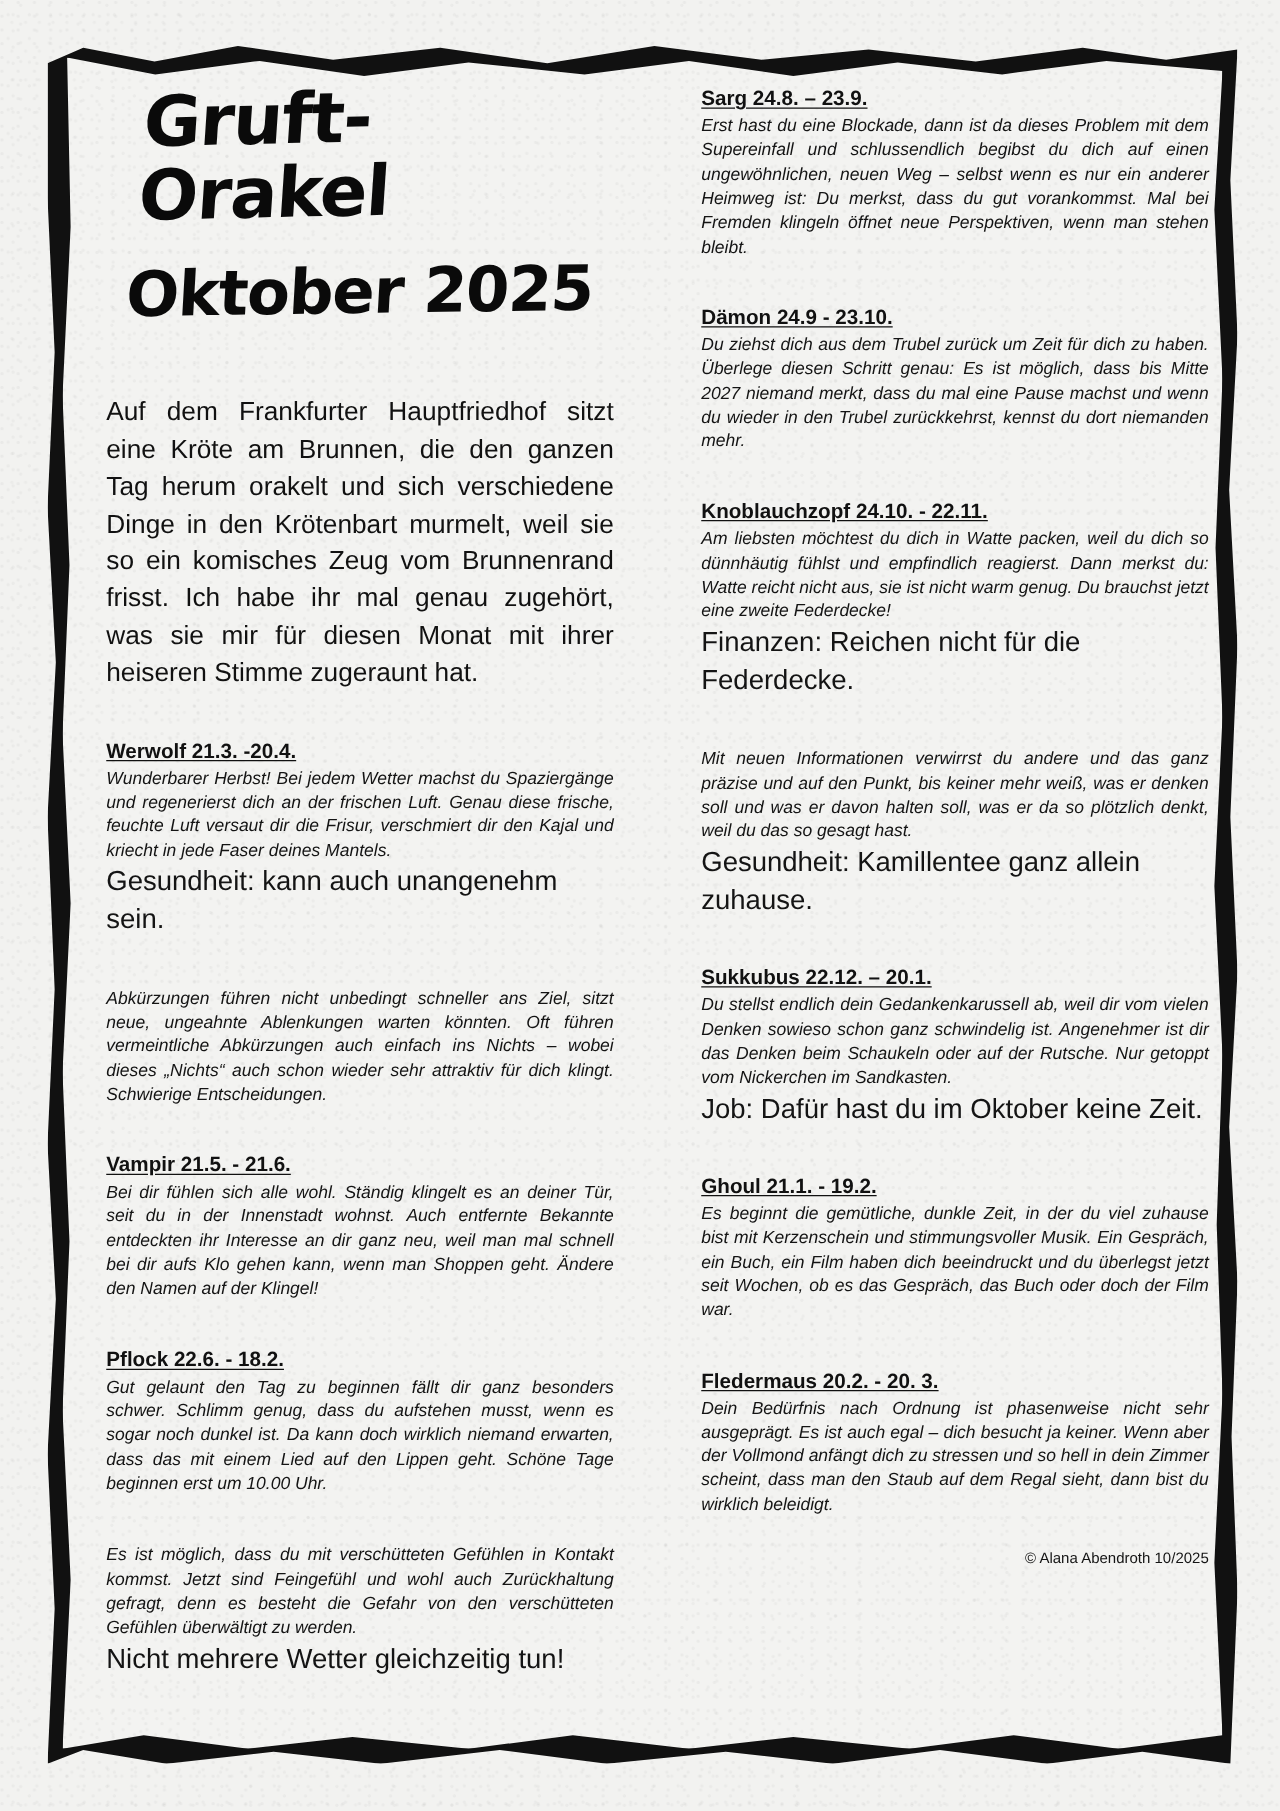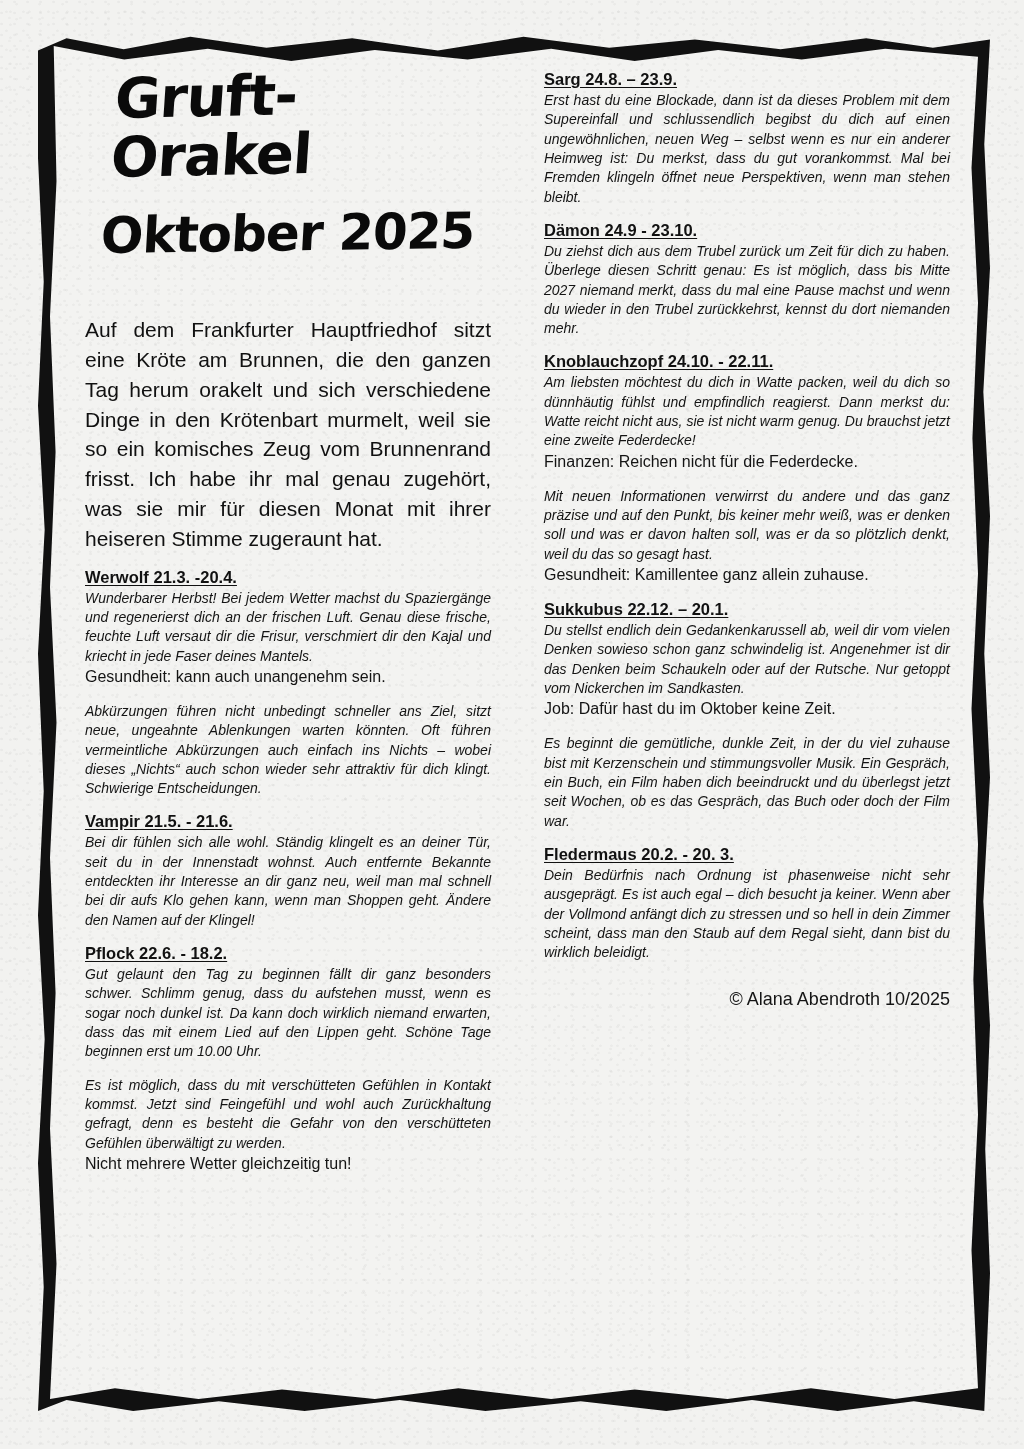--- a/index.html
+++ b/index.html
@@ -76,21 +76,21 @@
   .columns {
     position: absolute;
     inset: 0;
   }
   .col {
     position: absolute;
     top: 0;
     width: 406px;
   }
   .col-left { left: 0; }
-  .col-right { left: 459px; }
+  .col-right { left: 476px; }
 
   .title-block {
     margin-bottom: 26px;
   }
   .title-line {
     font-family: "DejaVu Sans", sans-serif;
     font-weight: bold;
     color: #0a0a0a;
     letter-spacing: -1px;
   }
@@ -112,48 +112,48 @@
   .intro {
     font-weight: normal;
     font-size: 21px;
     line-height: 1.42;
     color: #111;
     text-align: justify;
     margin-top: 50px;
     margin-bottom: 8px;
   }
   .sign {
-    margin-top: 14px;
+    margin-top: 38px;
   }
   .sign-head {
     font-weight: bold;
     font-size: 16.5px;
     color: #111;
     text-decoration: underline;
     text-underline-offset: 2px;
     margin-bottom: 2px;
   }
   .sign-body {
     font-size: 14px;
     line-height: 1.38;
     color: #141414;
     text-align: justify;
     font-style: italic;
   }
   .sign-extra {
-    font-size: 16px;
+    font-size: 22px;
     line-height: 1.38;
     color: #141414;
     text-align: left;
   }
   .col-right .sign:first-child { margin-top: 0; }
   .copyright {
     margin-top: 26px;
     text-align: right;
-    font-size: 18px;
+    font-size: 12px;
     color: #141414;
   }
 </style>
 </head>
 <body>
 
 <div class="page">
   <div class="frame-outer"></div>
   <div class="frame-inner"></div>
 
@@ -221,20 +221,21 @@
           <div class="sign-extra">Gesundheit: Kamillentee ganz allein zuhause.</div>
         </div>
 
         <div class="sign">
           <div class="sign-head">Sukkubus 22.12. – 20.1.</div>
           <div class="sign-body">Du stellst endlich dein Gedankenkarussell ab, weil dir vom vielen Denken sowieso schon ganz schwindelig ist. Angenehmer ist dir das Denken beim Schaukeln oder auf der Rutsche. Nur getoppt vom Nickerchen im Sandkasten.</div>
           <div class="sign-extra">Job: Dafür hast du im Oktober keine Zeit.</div>
         </div>
 
         <div class="sign">
+          <div class="sign-head">Ghoul 21.1. - 19.2.</div>
           <div class="sign-body">Es beginnt die gemütliche, dunkle Zeit, in der du viel zuhause bist mit Kerzenschein und stimmungsvoller Musik. Ein Gespräch, ein Buch, ein Film haben dich beeindruckt und du überlegst jetzt seit Wochen, ob es das Gespräch, das Buch oder doch der Film war.</div>
           <div class="sign-extra"></div>
         </div>
 
         <div class="sign">
           <div class="sign-head">Fledermaus 20.2. - 20. 3.</div>
           <div class="sign-body">Dein Bedürfnis nach Ordnung ist phasenweise nicht sehr ausgeprägt. Es ist auch egal – dich besucht ja keiner. Wenn aber der Vollmond anfängt dich zu stressen und so hell in dein Zimmer scheint, dass man den Staub auf dem Regal sieht, dann bist du wirklich beleidigt.</div>
           <div class="sign-extra"></div>
         </div>
 

